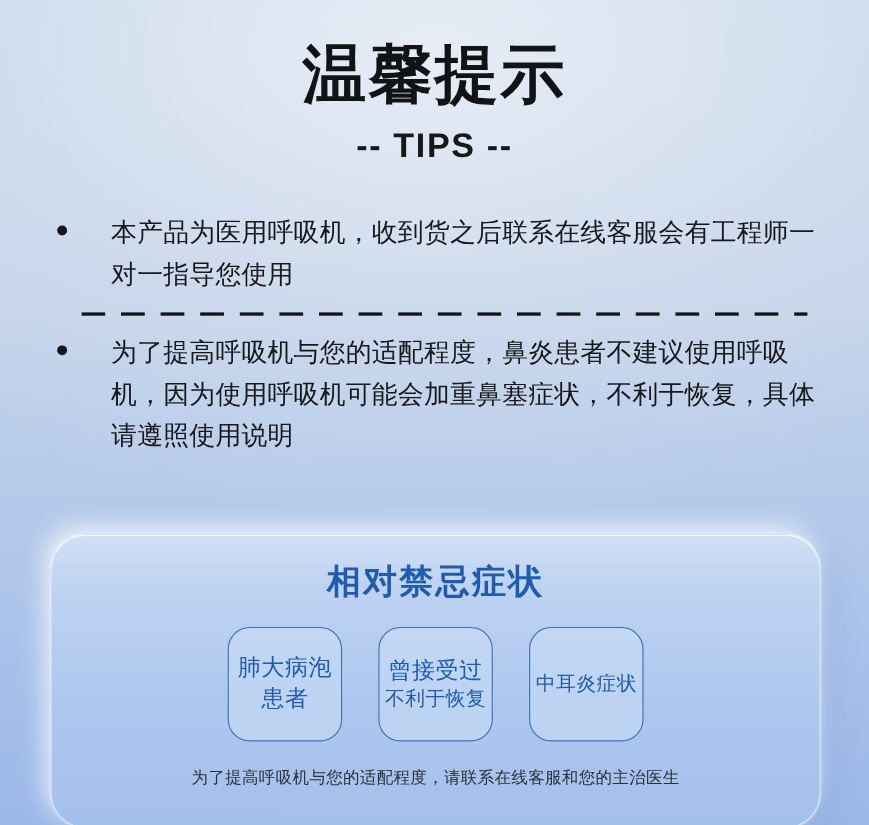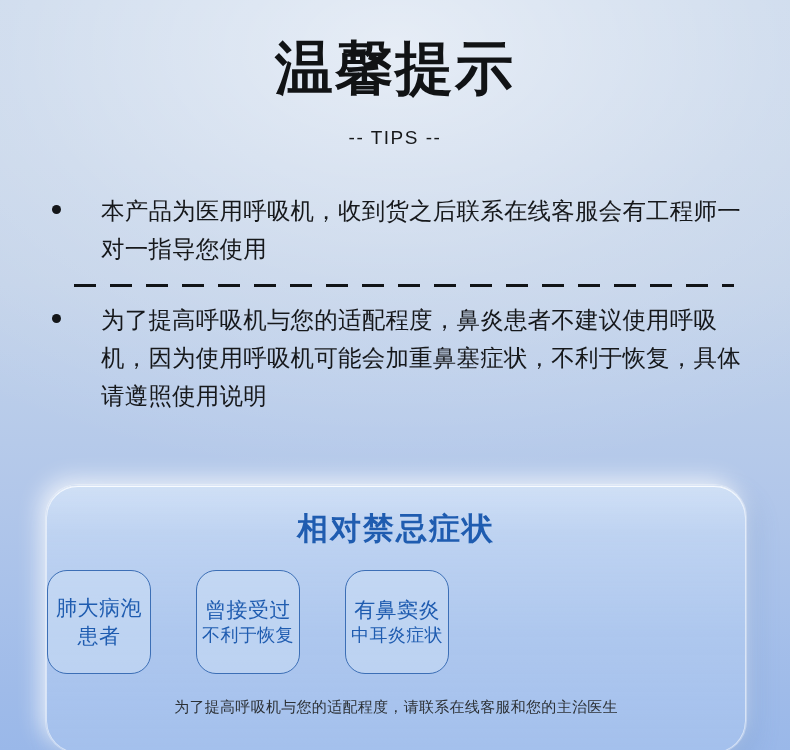--- a/index.html
+++ b/index.html
@@ -42,25 +42,25 @@
   }
   .title {
     font-size: 58px;
     font-weight: bold;
     letter-spacing: 2px;
     color: #111315;
     line-height: 1.05;
     margin: 0;
   }
   .subtitle {
-    margin-top: 28px;
-    font-size: 19px;
+    margin-top: 16px;
+    font-size: 31px;
     color: #16181a;
     letter-spacing: 1.5px;
-    font-weight: 400;
+    font-weight: 700;
   }
 
   
   .notes {
     position: absolute;
     top: 192px;
     left: 52px;
     width: 690px;
   }
   .note-row {
@@ -121,21 +121,22 @@
     text-align: center;
     font-size: 31px;
     font-weight: bold;
     color: #1f5cb0;
     letter-spacing: 2px;
   }
 
   .chips {
     margin-top: 20px;
     display: flex;
-    gap: 45px;
+    justify-content: center;
+    gap: 33px;
   }
   .chip {
     width: 104px;
     height: 104px;
     border-radius: 20px;
     border: 1.5px solid #3c6fb6;
     background: rgba(205,223,246,0.50);
     display: flex;
     flex-direction: column;
     align-items: center;
@@ -199,21 +200,20 @@
         <div class="chip-line">患者</div>
       </div>
 
 
       <div class="chip">
         <div class="chip-line">曾接受过</div>
         <div class="chip-line small">不利于恢复</div>
       </div>
 
       <div class="chip">
-        <div class="chip-line">有鼻窦炎</div>
         <div class="chip-line small">中耳炎症状</div>
       </div>
 
     </div>
 
     <div class="card-footnote">为了提高呼吸机与您的适配程度，请联系在线客服和您的主治医生</div>
 
   </div>
 
 </div>

